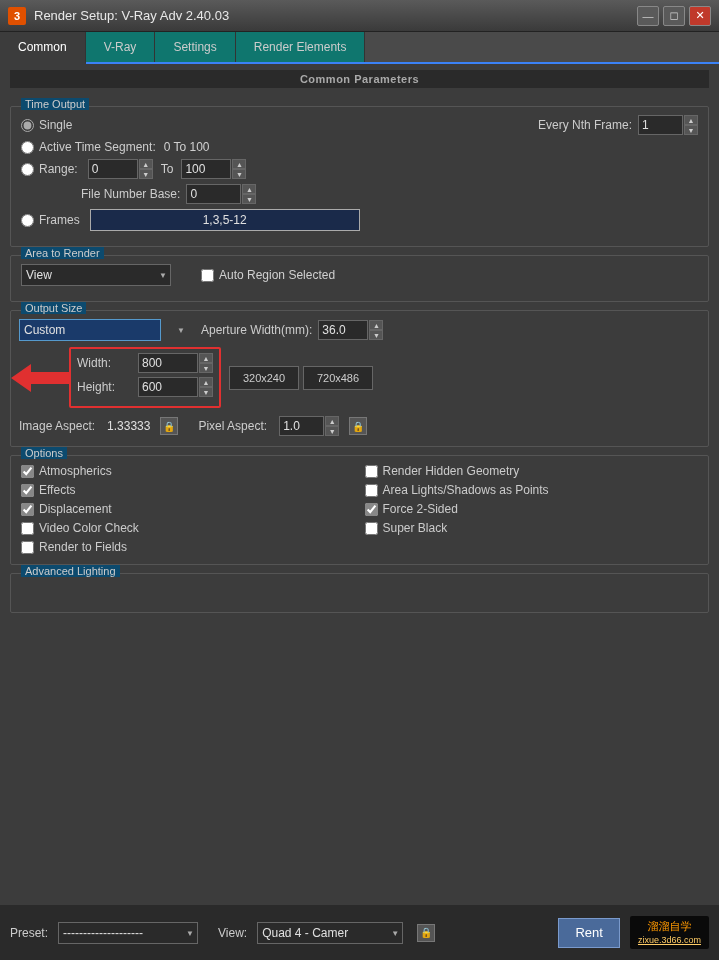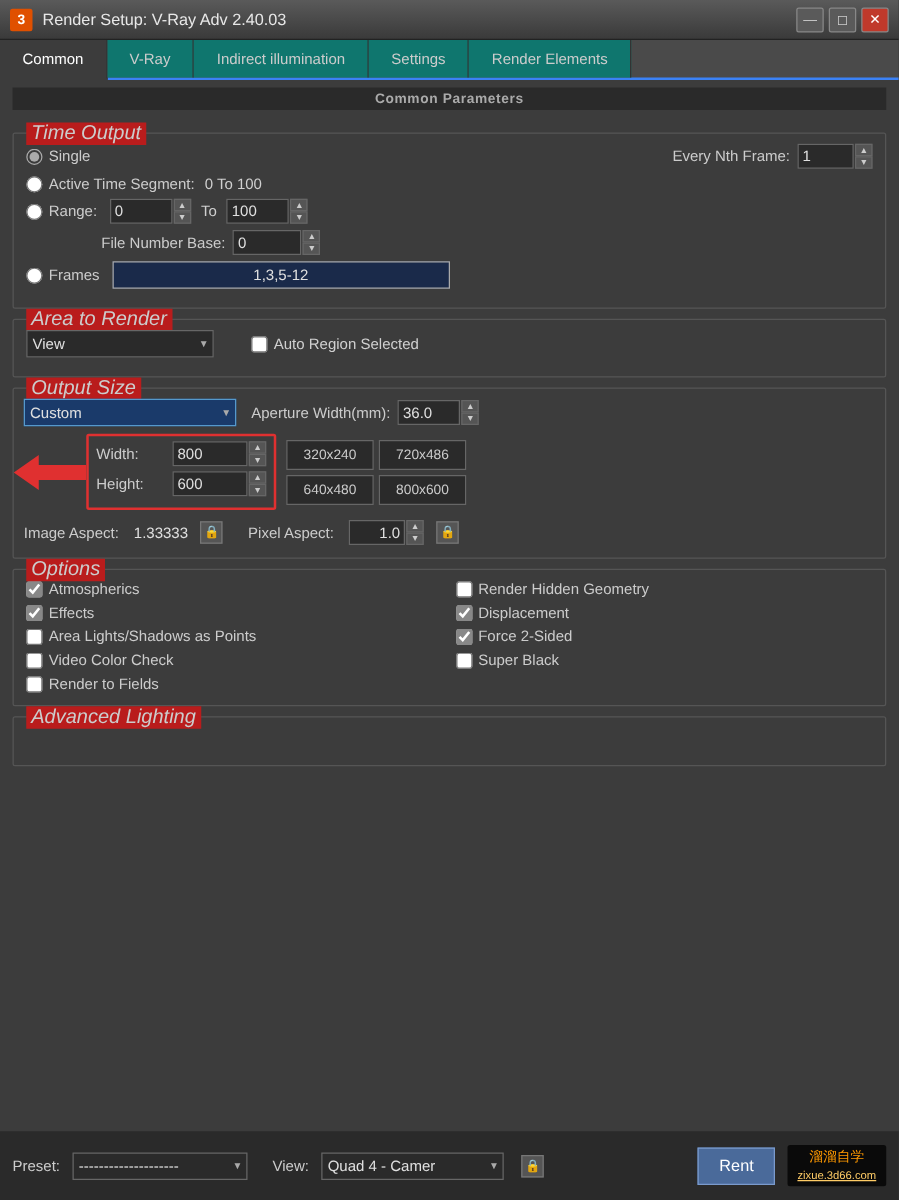--- a/index.html
+++ b/index.html
@@ -91,25 +91,24 @@
       border: 1px solid #555;
       border-radius: 2px;
       margin-bottom: 8px;
       padding: 8px 10px 10px 10px;
       position: relative;
     }
     .group-box-title {
       position: absolute;
       top: -9px;
       left: 10px;
-      background: #b91c1c;
+      background: #0c4a6e;
       padding: 0 4px;
       color: #ccc;
-      font-size: 16px;
-      font-style: italic;
+      font-size: 11px;
     }
 
     .row {
       display: flex;
       align-items: center;
       margin-bottom: 5px;
     }
 
     .radio-label {
       display: flex;
@@ -248,21 +247,20 @@
   <div class="title-buttons">
     <div class="title-btn">—</div>
     <div class="title-btn">◻</div>
     <div class="title-btn close">✕</div>
   </div>
 </div>
 
 <div class="tabs">
   <div class="tab active">Common</div>
   <div class="tab">V-Ray</div>
-  <div class="tab">Indirect illumination</div>
   <div class="tab">Settings</div>
   <div class="tab">Render Elements</div>
 </div>
 
 <div class="main-content">
   <div class="section-header-bar">
     <span>Common Parameters</span>
   </div>
 
   <div class="group-box">
@@ -347,21 +345,21 @@
         <span>Auto Region Selected</span>
       </div>
     </div>
   </div>
 
   <div class="group-box" style="position:relative; padding-left: 8px;">
     <span class="group-box-title">Output Size</span>
 
     <div class="row" style="margin-bottom:6px;">
       <div class="dropdown-wrap" style="width:170px;">
-        <select class="dropdown" style="width:170px; background:#1a3a6a; border:1px solid #5599cc;">
+        <select class="dropdown" style="width:142px; background:#1a3a6a; border:1px solid #5599cc;">
           <option>Custom</option>
         </select>
       </div>
       <span class="label-text" style="margin-left:12px;">Aperture Width(mm):</span>
       <div class="spinner-wrap">
         <input type="text" class="spinner-input" style="width: 50px;" value="36.0">
         <div class="spinner-arrows">
           <button class="spin-btn">▲</button>
           <button class="spin-btn">▼</button>
         </div>
@@ -395,34 +393,30 @@
             </div>
           </div>
         </div>
       </div>
 
       <div style="display:flex; flex-direction:column; gap:4px; justify-content:center;">
         <div style="display:flex; gap:4px;">
           <button class="output-size-btn">320x240</button>
           <button class="output-size-btn">720x486</button>
         </div>
-        <div style="display:flex; gap:4px;">
-          <button class="output-size-btn">640x480</button>
-          <button class="output-size-btn">800x600</button>
-        </div>
       </div>
     </div>
 
     <div class="image-aspect-row" style="margin-top:8px;">
       <span class="label-text">Image Aspect:</span>
       <span style="color:#e0e0e0; margin-right:4px;">1.33333</span>
       <div class="lock-icon">🔒</div>
       <span style="margin-left:14px;" class="label-text">Pixel Aspect:</span>
       <div class="spinner-wrap">
-        <input type="text" class="spinner-input" style="width: 45px; text-align: right;" value="1.0">
+        <input type="text" class="spinner-input" style="width: 45px;" value="1.0">
         <div class="spinner-arrows">
           <button class="spin-btn">▲</button>
           <button class="spin-btn">▼</button>
         </div>
       </div>
       <div class="lock-icon" style="margin-left:4px;">🔒</div>
     </div>
   </div>
 
   <div class="group-box">
@@ -434,26 +428,26 @@
       </label>
       <label class="checkbox-label">
         <input type="checkbox" class="checkbox-input" style="">
         <span>Render Hidden Geometry</span>
       </label>
       <label class="checkbox-label">
         <input type="checkbox" class="checkbox-input" checked="" style="">
         <span>Effects</span>
       </label>
       <label class="checkbox-label">
+        <input type="checkbox" class="checkbox-input" style="">
+        <span>Area Lights/Shadows as Points</span>
+      </label>
+      <label class="checkbox-label">
         <input type="checkbox" class="checkbox-input" checked="" style="">
         <span>Displacement</span>
-      </label>
-      <label class="checkbox-label">
-        <input type="checkbox" class="checkbox-input" style="">
-        <span>Area Lights/Shadows as Points</span>
       </label>
       <label class="checkbox-label">
         <input type="checkbox" class="checkbox-input" checked="" style="">
         <span>Force 2-Sided</span>
       </label>
       <label class="checkbox-label">
         <input type="checkbox" class="checkbox-input" style="">
         <span>Video Color Check</span>
       </label>
       <label class="checkbox-label">

